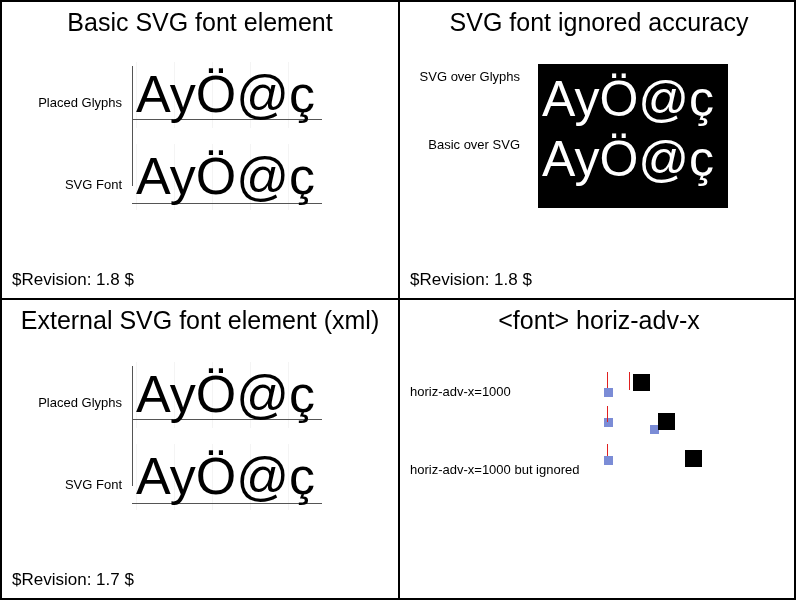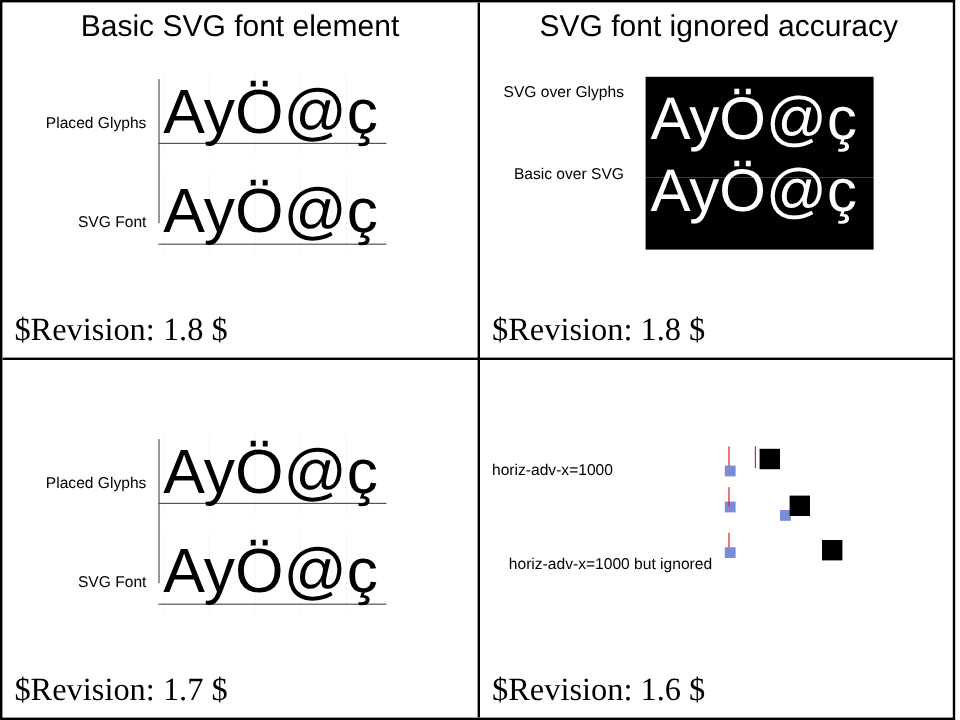--- a/index.html
+++ b/index.html
@@ -42,23 +42,22 @@
     font-size: 25px;
     line-height: 1;
     padding-top: 8px;
     font-weight: normal;
     letter-spacing: 0px;
   }
   .revision {
     position: absolute;
     left: 10px;
     bottom: 10px;
-    font-size: 27px;
-    line-height: 1;
-    font-family: Liberation Serif, serif;
+    font-size: 17px;
+    line-height: 1;
   }
 
   
   .demo {
     position: absolute;
     left: 0;
     right: 0;
   }
   .row {
     display: flex;
@@ -201,20 +200,21 @@
       </div>
 
       <div class="blackbox" style="left:138px; top:146px; width:190px; height:60px;">
         <div class="wtext second" style="left:4px; top:-14px;">AyÖ@ç</div>
       </div>
 
       <div class="revision">$Revision: 1.8 $</div>
     </div>
 
     <div class="cell br">
+      <div class="cell-title">External SVG font element (xml)</div>
 
       <div class="demo" style="top:60px;">
         <div class="row">
           <div class="row-label">Placed Glyphs</div>
           <div class="glyph-box">
             <div class="adv-ticks"></div>
             <div class="baseline" style="bottom:14px;"></div>
             <div class="vrule" style="left:0px; top:6px; bottom:-52px;"></div>
             <div class="glyph-text">AyÖ@ç</div>
           </div>
@@ -227,39 +227,39 @@
             <div class="baseline" style="bottom:12px;"></div>
             <div class="glyph-text">AyÖ@ç</div>
           </div>
         </div>
       </div>
 
       <div class="revision">$Revision: 1.7 $</div>
     </div>
 
     <div class="cell">
+      <div class="cell-title">&lt;font&gt; horiz-adv-x</div>
 
       <div class="adv-row" style="left:10px; top:84px;">
         <div class="adv-label">horiz-adv-x=1000</div>
       </div>
-      <div class="adv-row" style="left:24px; top:162px;">
+      <div class="adv-row" style="left:10px; top:162px;">
         <div class="adv-label">horiz-adv-x=1000 but ignored</div>
       </div>
 
       <div class="marker m-red" style="left:207px; top:72px; height:18px;"></div>
       <div class="marker m-blue" style="left:204px; top:88px;"></div>
       <div class="marker m-red" style="left:229px; top:72px; height:18px;"></div>
       <div class="marker m-black" style="left:233px; top:74px;"></div>
 
       <div class="marker m-blue" style="left:204px; top:118px;"></div>
       <div class="marker m-red" style="left:207px; top:106px; height:16px;"></div>
       <div class="marker m-blue" style="left:250px; top:125px;"></div>
       <div class="marker m-black" style="left:258px; top:113px;"></div>
 
       <div class="marker m-red" style="left:207px; top:144px; height:16px;"></div>
       <div class="marker m-blue" style="left:204px; top:156px;"></div>
       <div class="marker m-black" style="left:285px; top:150px;"></div>
 
-      <div class="revision">$Revision: 1.6 $</div>
     </div>
 
   </div>
 </div>
 
 </body></html>

